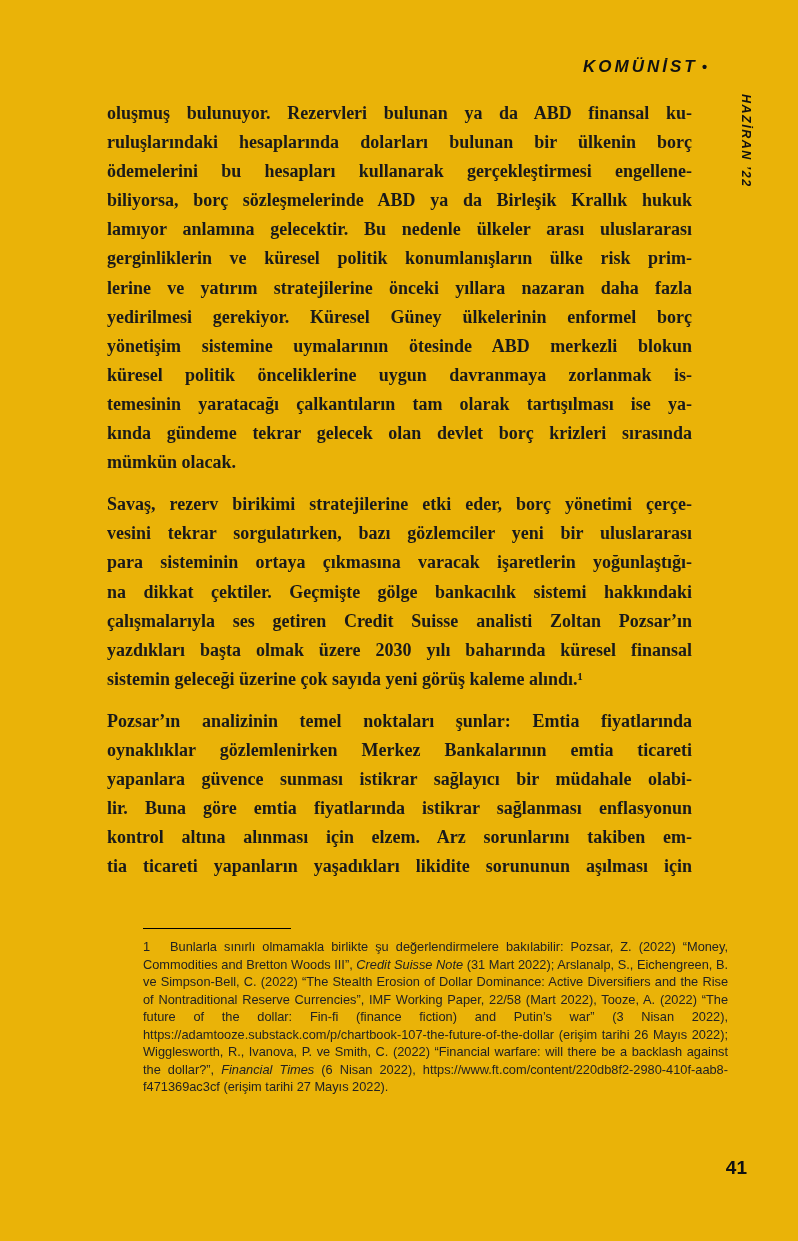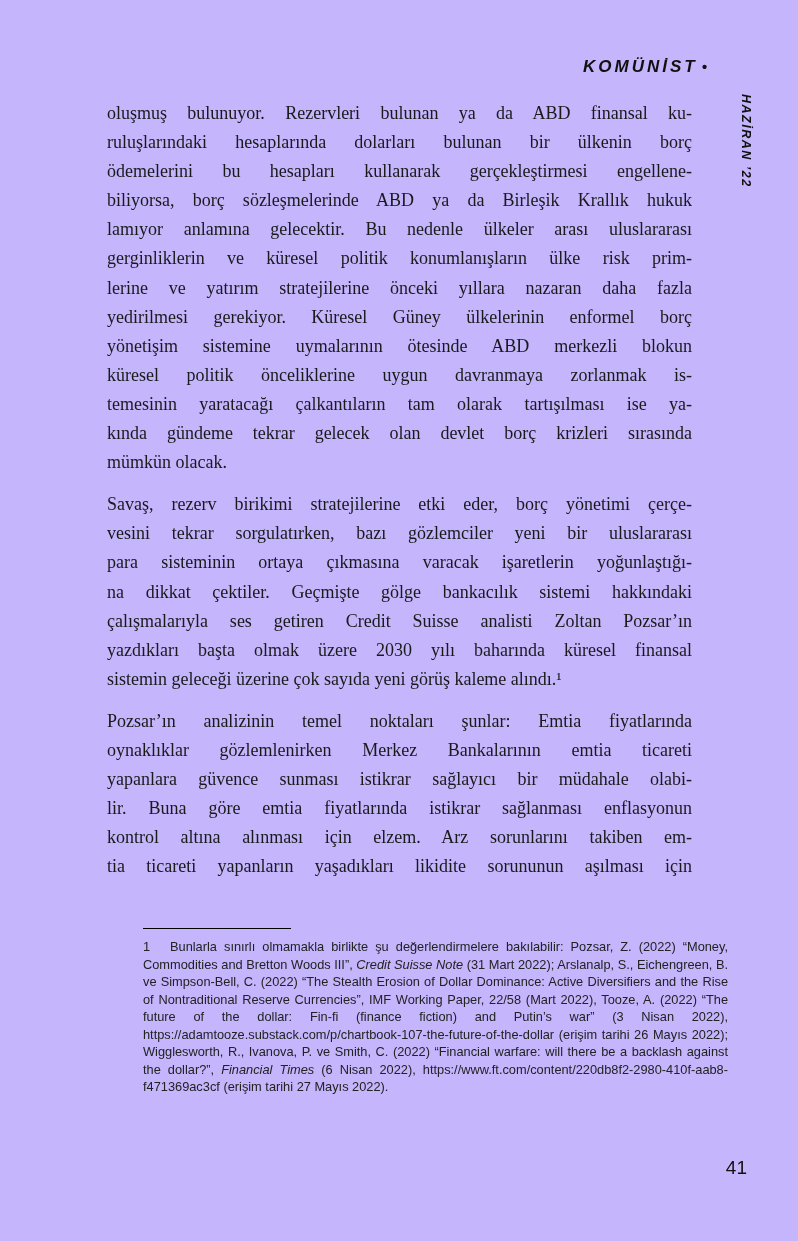--- a/index.html
+++ b/index.html
@@ -1,20 +1,20 @@
 <!DOCTYPE html>
 <html><head>
 <meta charset="utf-8">
 <style>
   html, body { margin: 0; padding: 0; background: #ffffff; }
   .page {
     position: relative;
     width: 798px;
     height: 1241px;
-    background: #c4b5fd;
+    background: #eab308;
     overflow: hidden;
     color: #1c1c1c;
     font-family: "Liberation Serif", serif;
   }
   .header {
     position: absolute;
     top: 57px;
     right: 91px;
     font-family: "Liberation Sans", sans-serif;
     font-weight: bold;
@@ -40,21 +40,21 @@
   }
   .body-text {
     position: absolute;
     left: 107px;
     top: 99px;
     width: 585px;
     font-size: 18px;
     line-height: 29.1px;
     color: #1a1a1a;
   }
-  .paragraph { margin: 0 0 13px 0; }
+  .paragraph { margin: 0 0 13px 0; font-weight: bold; }
   .paragraph:last-child { margin-bottom: 0; }
   .line {
     text-align: justify;
     text-align-last: justify;
     white-space: nowrap;
   }
   .line.lastline {
     text-align-last: left;
   }
   .footnote {
@@ -80,21 +80,21 @@
   .footnote-text .italic { font-style: italic; }
   .footnote-text .footnote-marker {
     display: inline-block;
     width: 27px;
   }
   .page-number {
     position: absolute;
     right: 51px;
     bottom: 62px;
     font-family: "Liberation Sans", sans-serif;
-    font-weight: normal;
+    font-weight: bold;
     font-size: 19px;
     color: #111;
   }
 </style>
 </head>
 <body>
 
 <div class="page">
 
   <div class="header">

